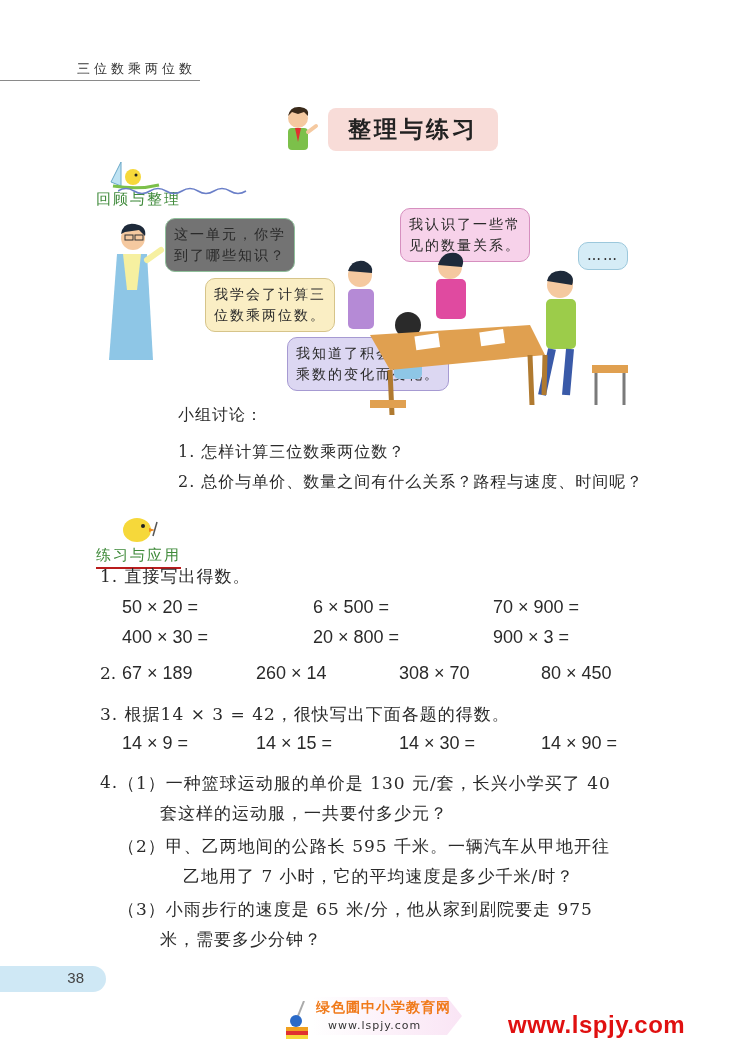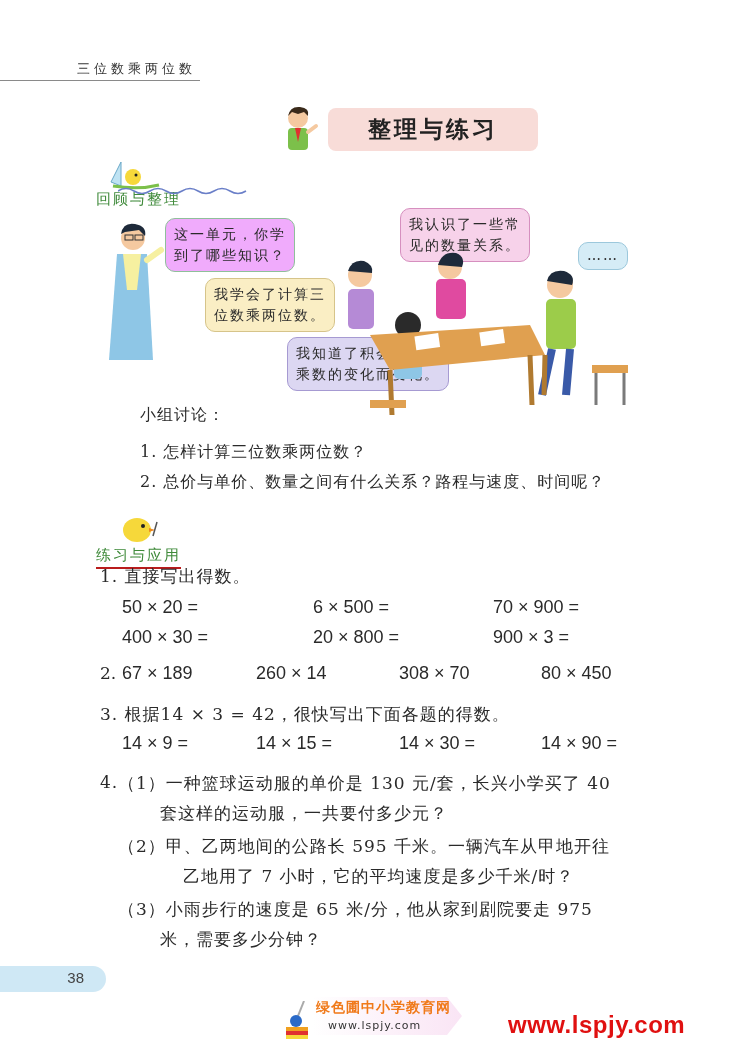--- a/index.html
+++ b/index.html
@@ -3,38 +3,38 @@
 <meta charset="utf-8">
 <style>
   * { box-sizing: border-box; margin: 0; padding: 0; }
   html, body { width: 740px; height: 1047px; background: #ffffff; overflow: hidden; }
   body { position: relative; font-family: "DejaVu Serif", "Liberation Serif", serif; color: #2a2a2a; }
 
   .running-head { position: absolute; left: 0; top: 55px; width: 200px; height: 26px; border-bottom: 1px solid #8a8a8a; }
   .running-head span { position: absolute; right: 4px; top: 5px; font-size: 13px; letter-spacing: 4px; color: #333; }
 
   .title-wrap { position: absolute; left: 282px; top: 100px; height: 58px; display: flex; align-items: center; }
-  .title-bg { margin-left: 8px; background: #f8dcd8; border-radius: 8px; padding: 6px 40px; font-family: "DejaVu Sans", sans-serif; font-size: 23px; font-weight: bold; color: #222; letter-spacing: 3px; }
+  .title-bg { margin-left: 8px; background: #f8dcd8; border-radius: 8px; padding: 6px 20px; font-family: "DejaVu Sans", sans-serif; font-size: 23px; font-weight: bold; color: #222; letter-spacing: 3px; }
 
   .section-head { position: absolute; display: flex; align-items: center; flex-direction: column; }
   .section-head .label { font-family: "DejaVu Sans", sans-serif; font-size: 15px; color: #3f8a3a; letter-spacing: 2px; }
   .sec1 { left: 96px; top: 160px; }
   .sec2 { left: 96px; top: 512px; }
   .sec2 .label { border-bottom: 2px solid #b91c1c; padding-bottom: 2px; }
   .wave { position: absolute; left: 118px; top: 186px; }
 
   .scene { position: absolute; left: 90px; top: 200px; width: 560px; height: 230px; }
   .bubble { position: absolute; border-radius: 10px; font-size: 14px; line-height: 21px; padding: 5px 8px; letter-spacing: 2px; color: #2a2a2a; }
-  .b-teacher { left: 75px; top: 18px; background: #f0abfc; border: 1px solid #8fbf9a; }
+  .b-teacher { left: 75px; top: 18px; background: #737373; border: 1px solid #8fbf9a; }
   .b-pink { left: 310px; top: 8px; background: #f7d2ea; border: 1px solid #d68fbf; }
   .b-yellow { left: 115px; top: 78px; background: #faeec4; border: 1px solid #d6c48a; }
   .b-purple { left: 197px; top: 137px; background: #dcd7f2; border: 1px solid #a69ad2; }
   .b-blue { left: 488px; top: 42px; background: #d5ecf6; border: 1px solid #9cc8dc; width: 50px; height: 28px; text-align: center; padding: 2px; }
 
-  .text-block { position: absolute; font-size: 16px; color: #2a2a2a; letter-spacing: 1px; }
+  .text-block { position: absolute; font-size: 16px; color: #2a2a2a; letter-spacing: 1px; margin-left: 38px; }
   .discuss-title { left: 140px; top: 405px; }
   .q1 { left: 140px; top: 442px; }
   .q2 { left: 140px; top: 472px; }
 
   .prob { position: absolute; font-size: 17px; letter-spacing: 1px; }
   .math { font-family: "Liberation Sans", sans-serif; font-size: 18px; color: #2a2a2a; }
   .row { position: absolute; display: flex; }
   .row span { position: absolute; white-space: nowrap; }
 
   .pagenum { position: absolute; left: 0; top: 966px; width: 106px; height: 26px; background: #cfe8f5; border-radius: 0 14px 14px 0; }

